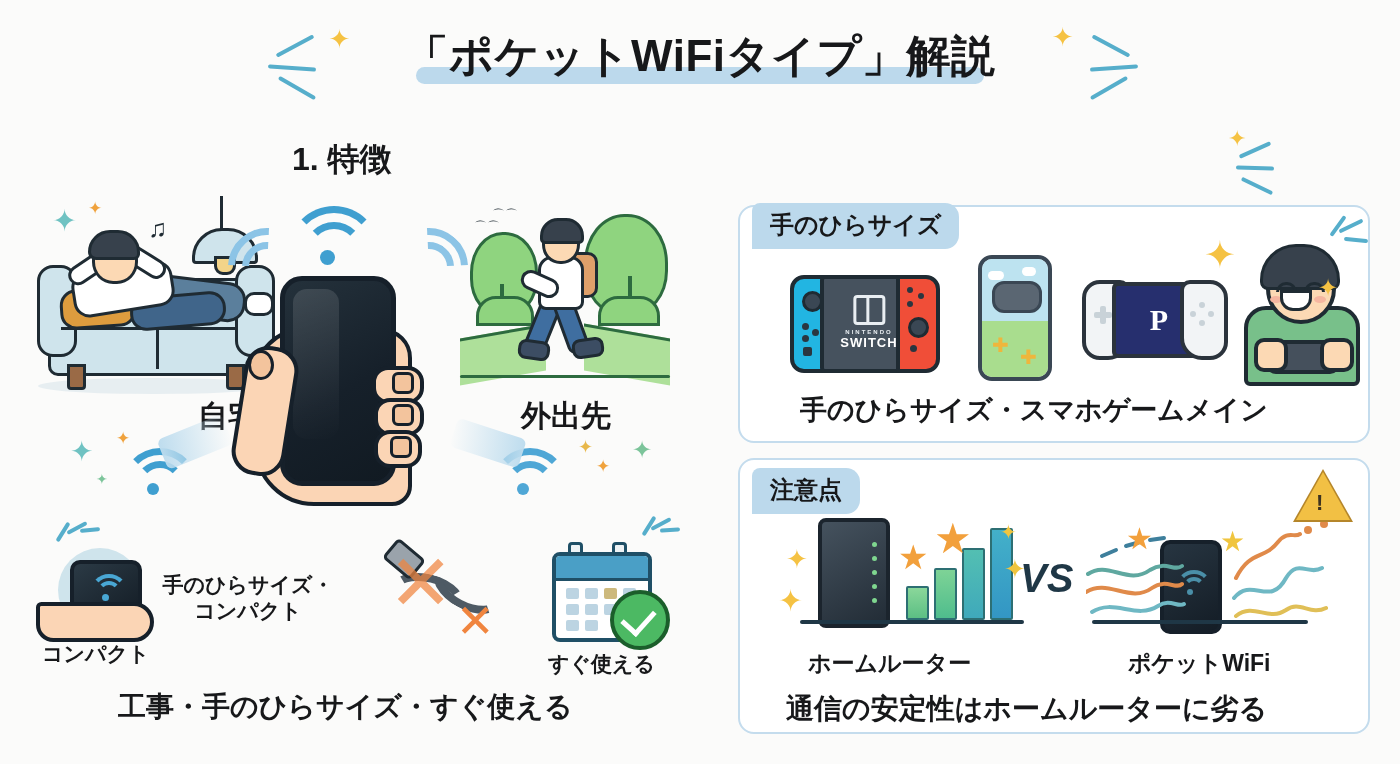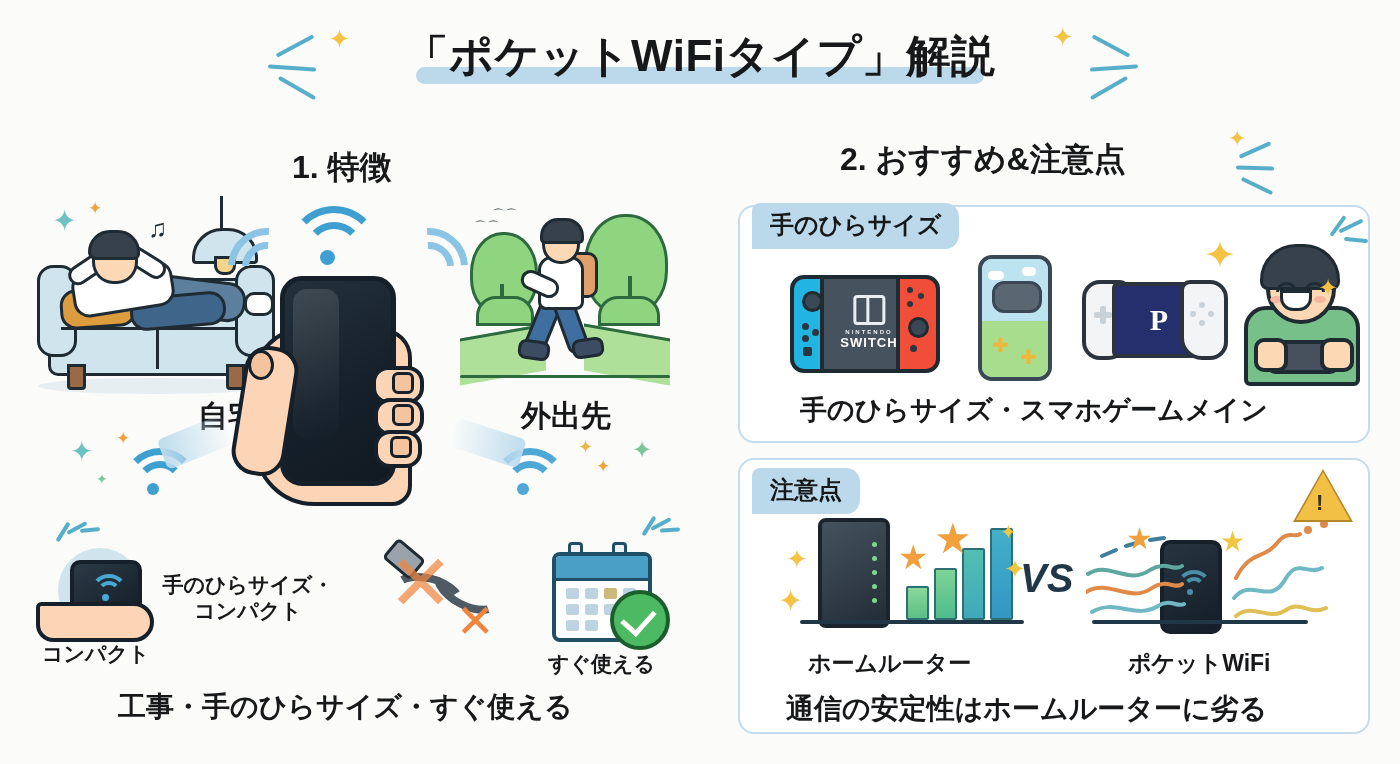--- a/index.html
+++ b/index.html
@@ -28,21 +28,21 @@
   .rays{position:absolute;width:90px;height:80px;}
   .rays i{position:absolute;display:block;background:#56aecb;height:4px;border-radius:3px;}
   .spark{position:absolute;color:#f5c243;font-size:26px;line-height:1;}
   .spark.sm{font-size:17px;}
   .spark.teal{color:#6fc2c2;}
   .spark.green{color:#7cc49a;}
   .spark.orange{color:#f0a23c;}
 
   
   .sec-h{position:absolute;font-size:32px;font-weight:bold;color:#17181a;white-space:nowrap;}
-  #sec1-h{left:292px;top:138px;margin-top:8px;}
+  #sec1-h{left:292px;top:138px;}
   #sec2-h{left:840px;top:138px;}
 
   
   .panel-left{position:absolute;left:0;top:190px;width:700px;height:560px;}
 
   .scene{position:absolute;}
 
   
   .sofa-scene{left:30px;top:10px;width:250px;height:200px;}
   .sofa{
@@ -304,21 +304,20 @@
       <div class="spark" style="right:-8px;top:2px;">✦</div>
       <div class="rays" style="right:-66px;top:6px;">
         <i style="right:0;top:16px;width:42px;transform:rotate(28deg);"></i>
         <i style="right:-6px;top:38px;width:48px;transform:rotate(-4deg);"></i>
         <i style="right:2px;top:58px;width:42px;transform:rotate(-30deg);"></i>
       </div>
     </div>
   </div>
 
   <div class="sec-h" id="sec1-h">1. 特徴</div>
-  <div class="sec-h" id="sec2-h">2. おすすめ&amp;注意点</div>
   <div class="spark" style="left:1228px;top:128px;font-size:22px;">✦</div>
   <div class="rays" style="left:1238px;top:142px;">
     <i style="left:0;top:6px;width:34px;transform:rotate(-24deg);"></i>
     <i style="left:-2px;top:24px;width:38px;transform:rotate(2deg);"></i>
     <i style="left:2px;top:42px;width:34px;transform:rotate(26deg);"></i>
   </div>
 
   <div class="panel-left">
 
     <div class="scene sofa-scene">

